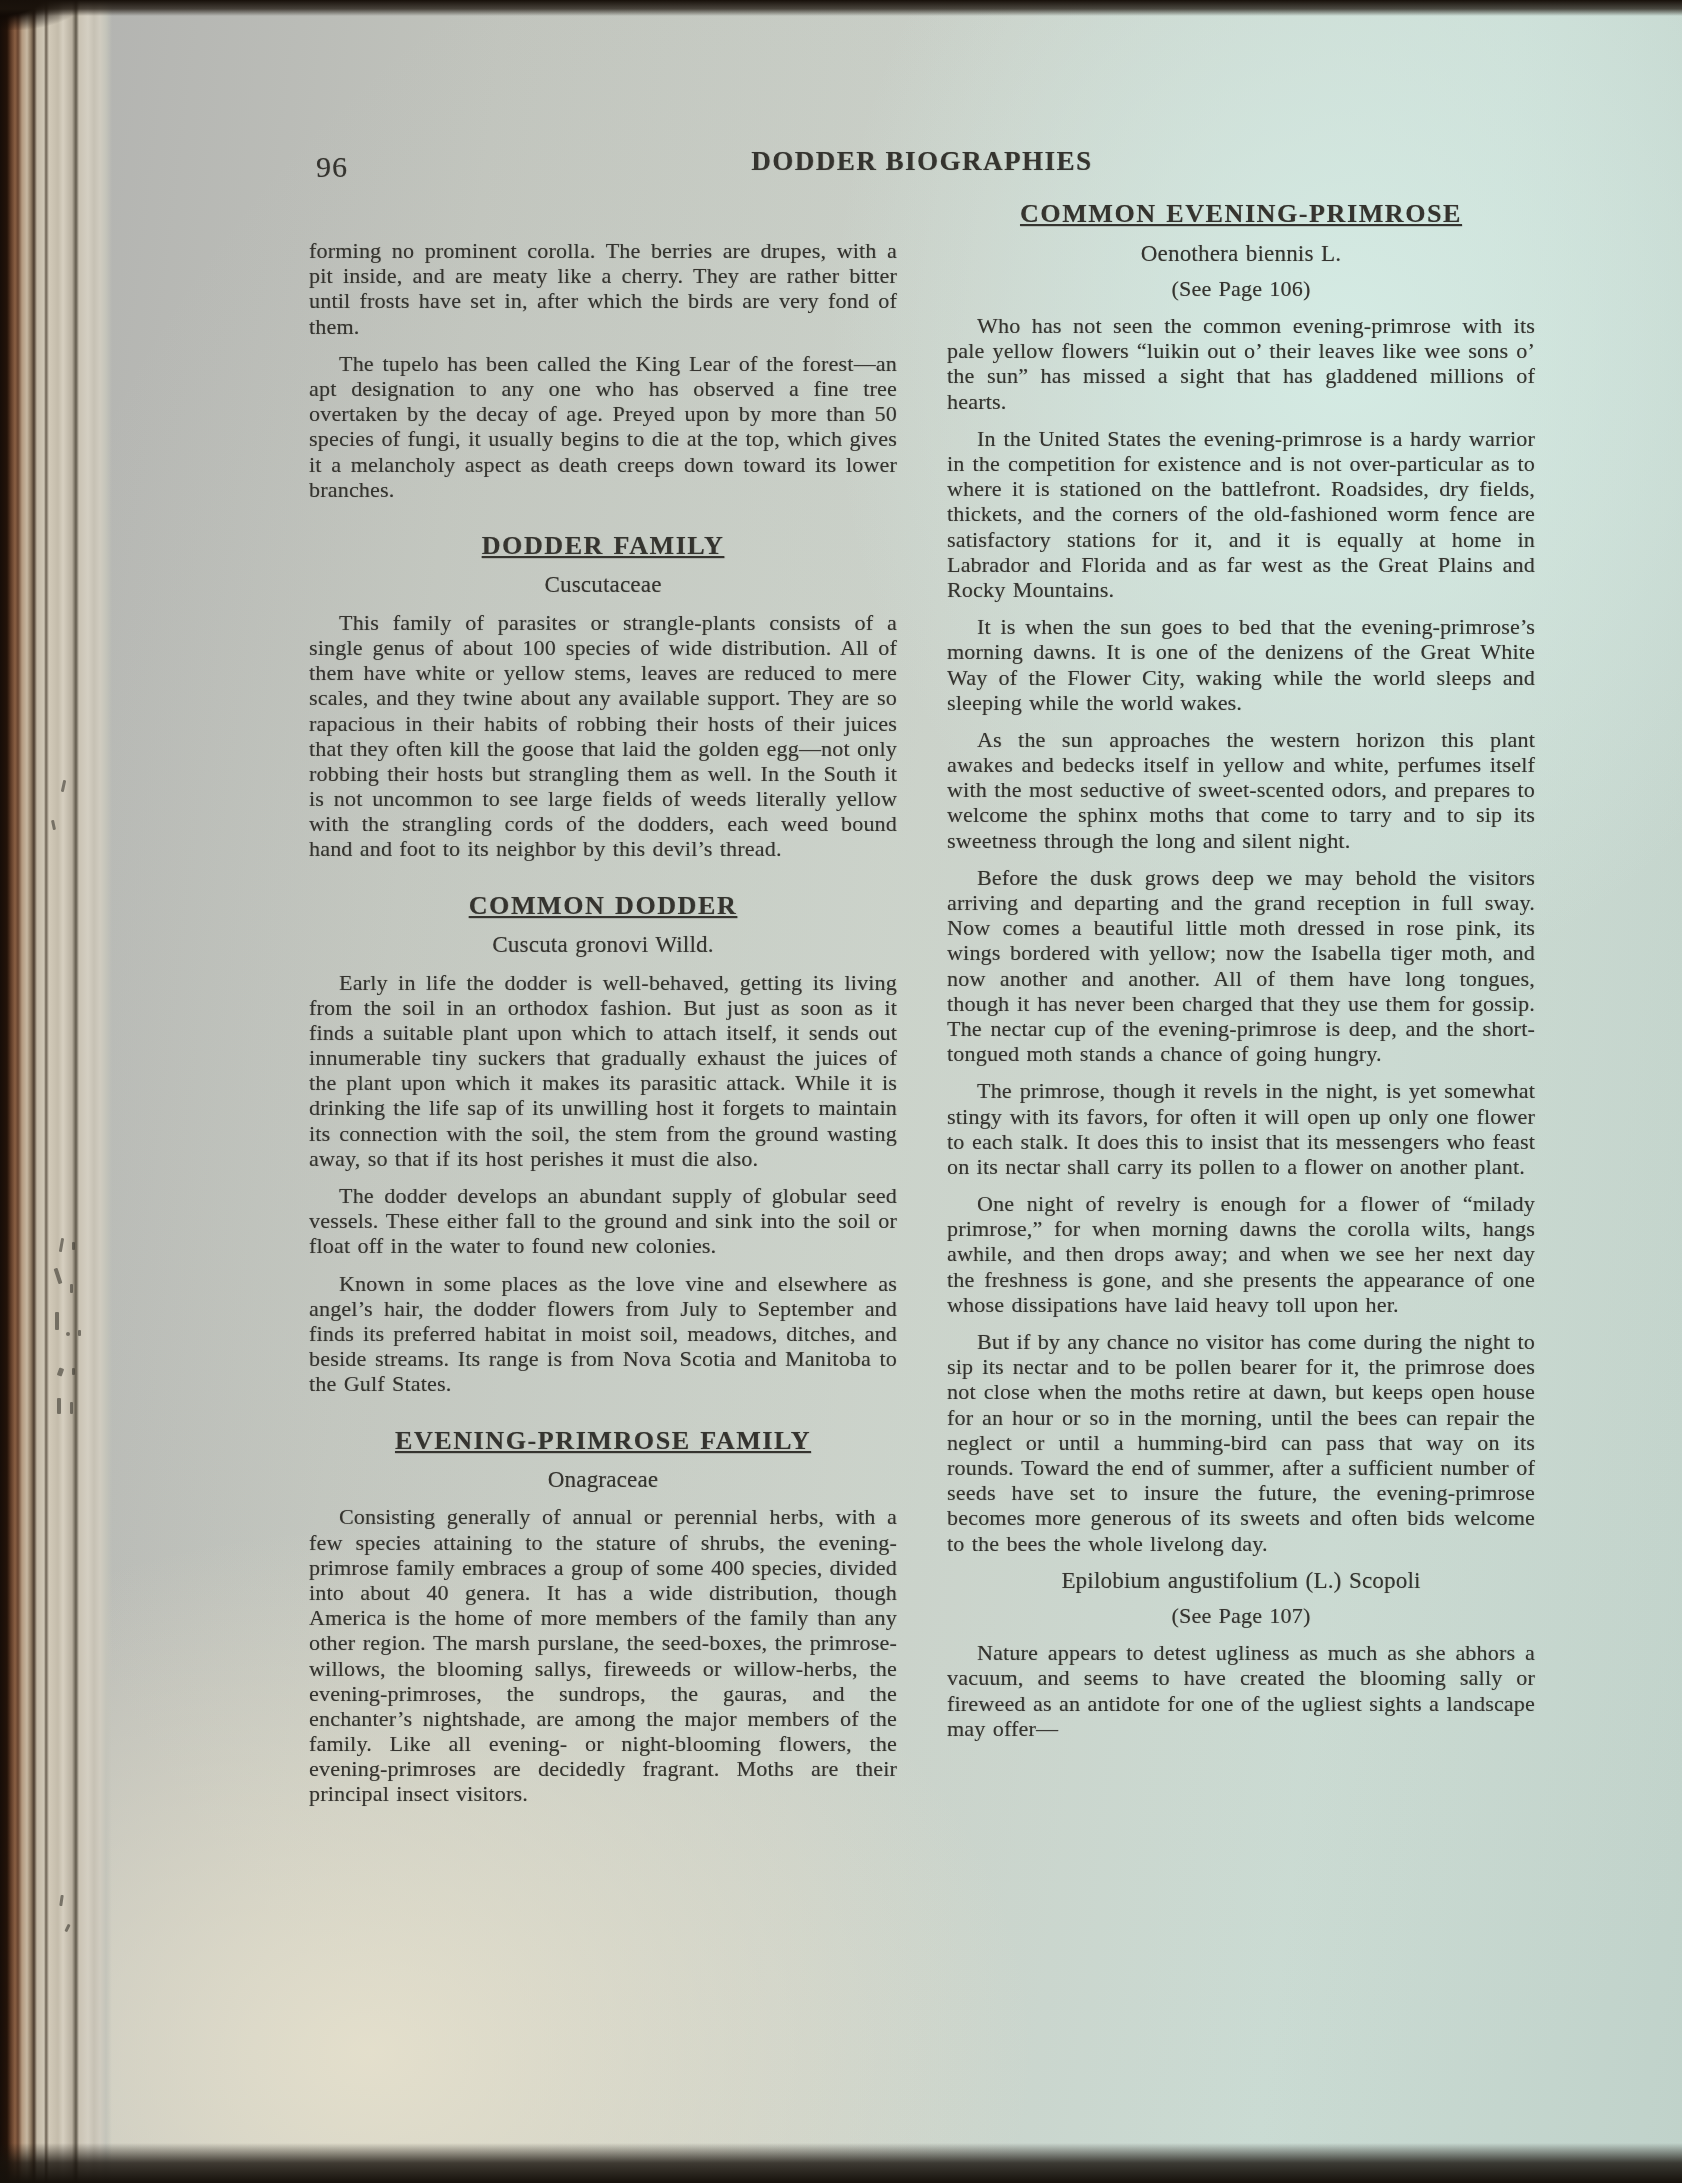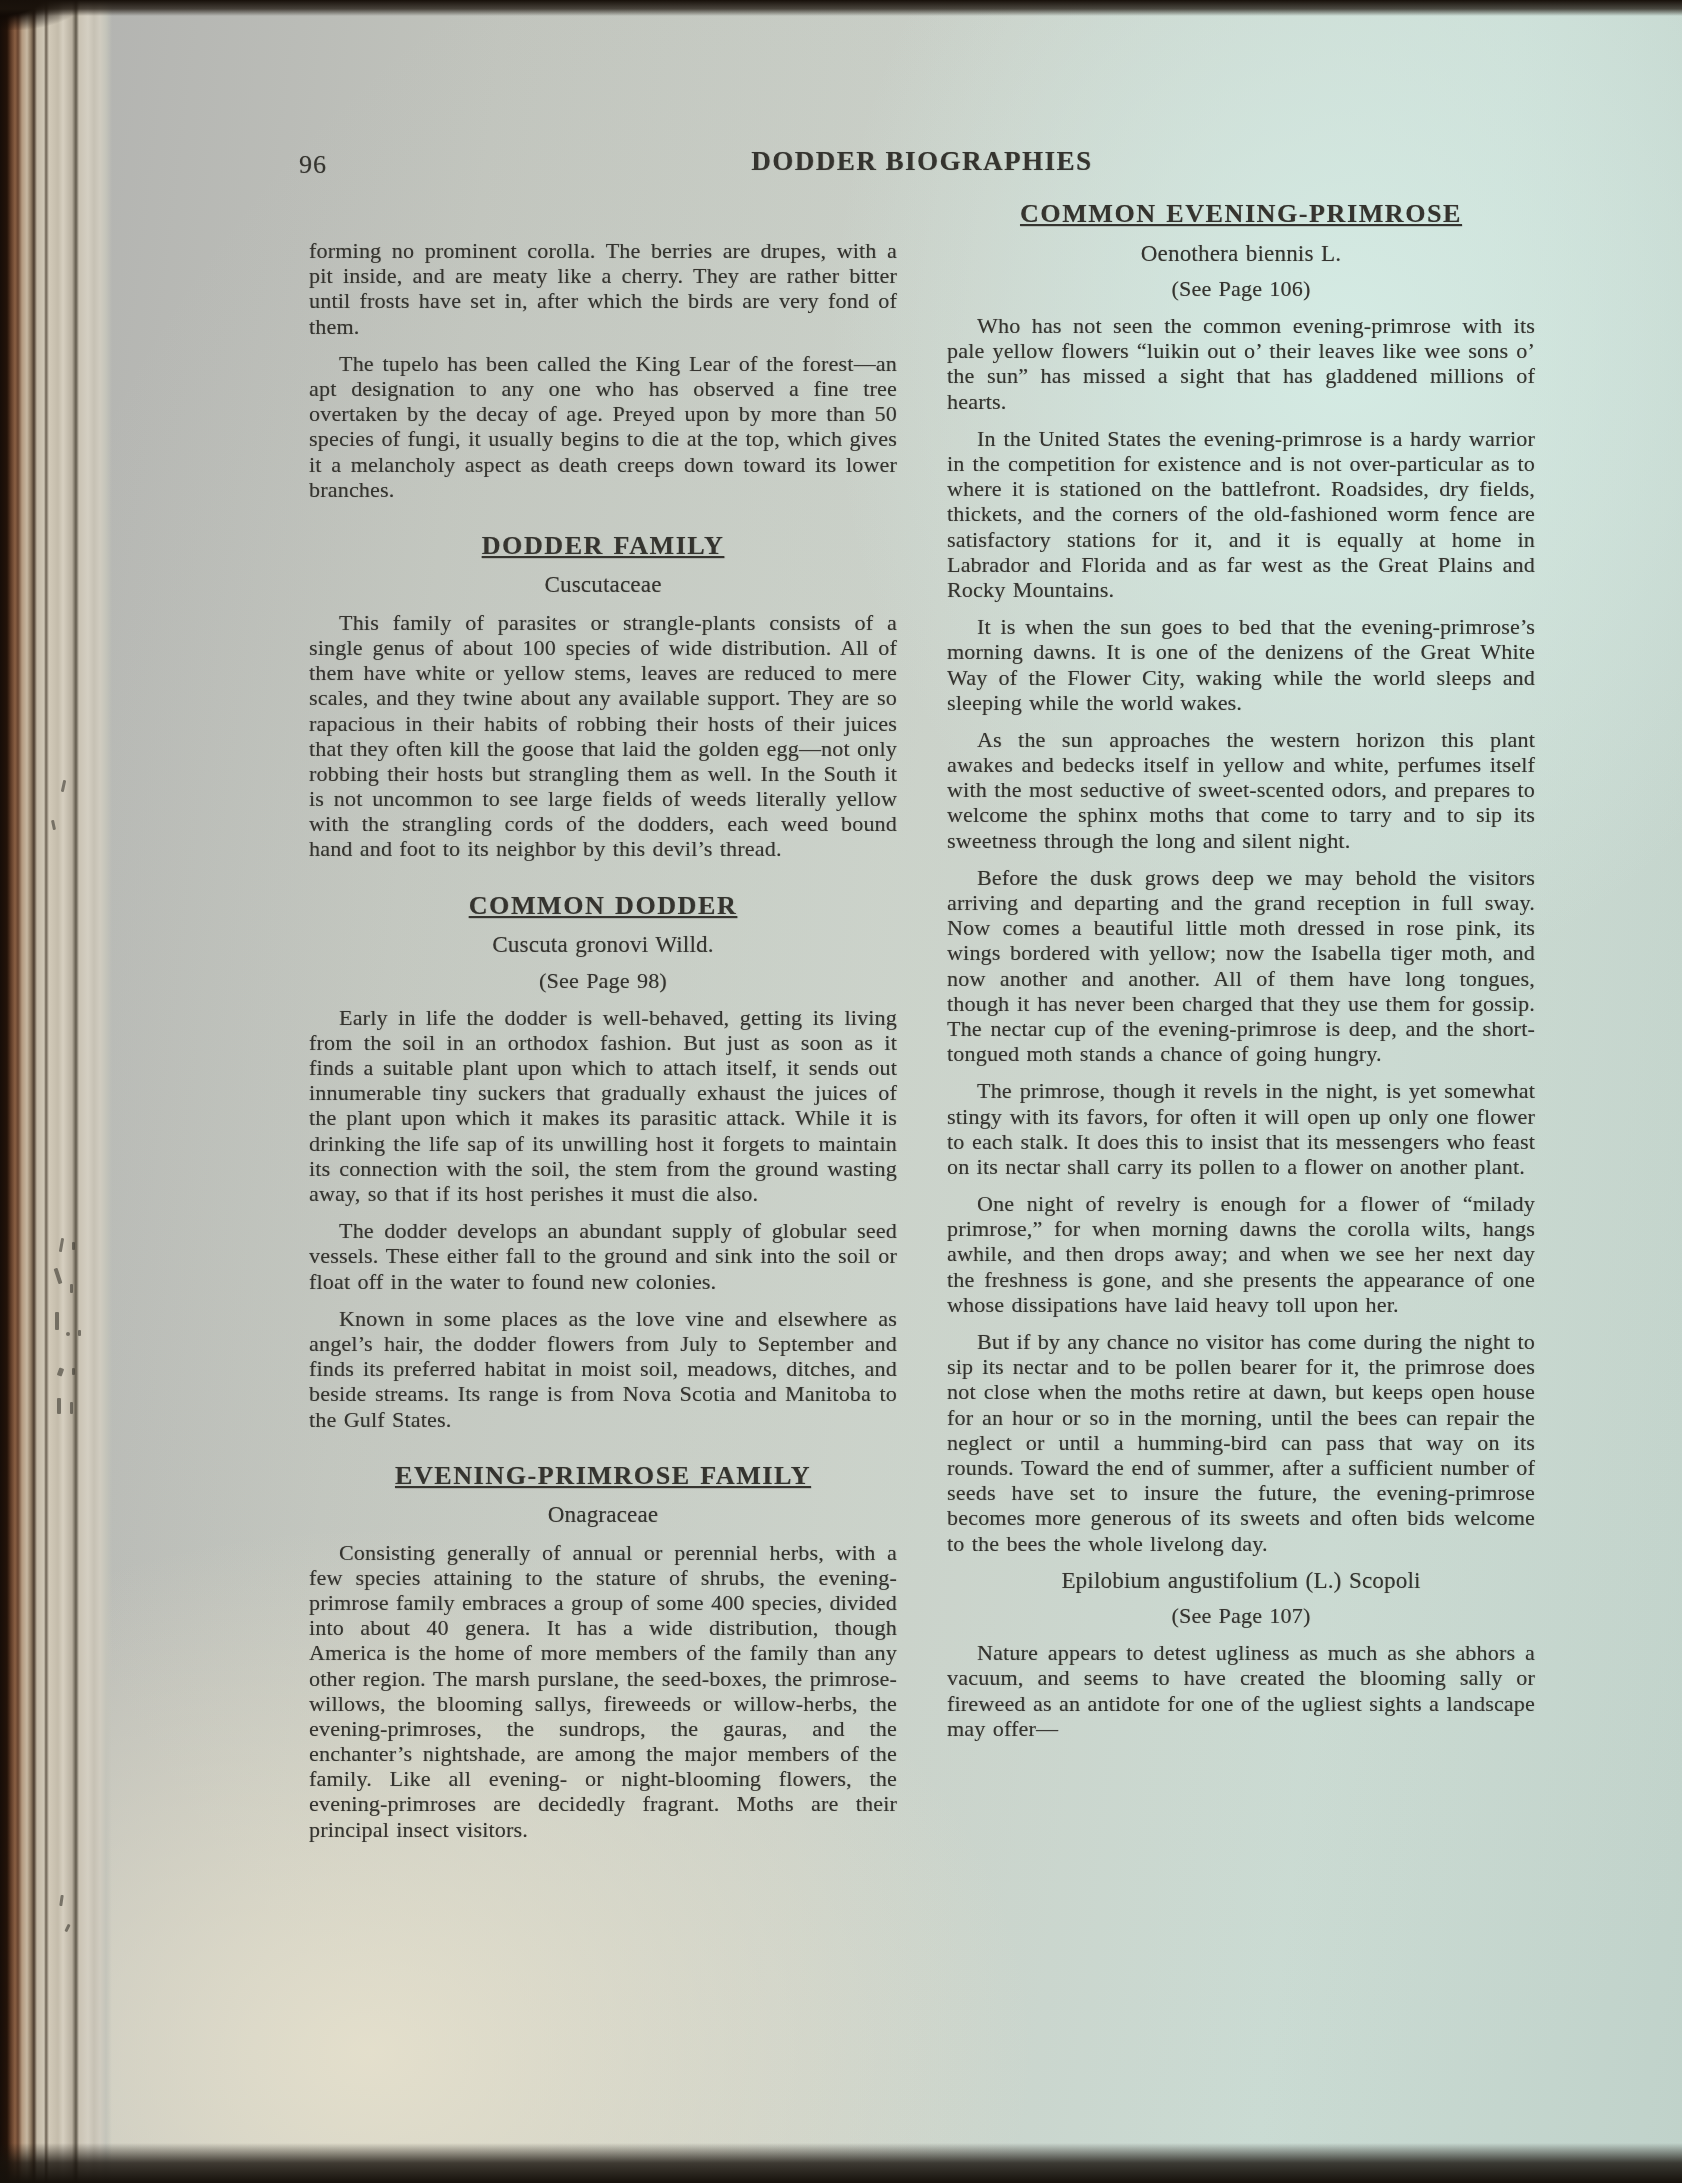--- a/index.html
+++ b/index.html
@@ -35,21 +35,21 @@
   }
   .corner-tl{
     position:absolute;left:0;top:0;width:80px;height:30px;
     background:radial-gradient(ellipse at 0% 0%,#100905 35%,rgba(16,9,5,0) 75%);
   }
   .ink{position:absolute;background:#3c3831;opacity:0.6;border-radius:1px;}
 
   .page{position:absolute;left:297px;top:146px;width:1250px;color:#35342f;}
   .page *{text-shadow:0.3px 0.4px 0.8px rgba(48,46,42,0.45);}
   .page-header{position:relative;height:42px;}
-  .page-number{position:absolute;left:2px;top:4px;font-size:26px;letter-spacing:1px;}
+  .page-number{position:absolute;left:19px;top:4px;font-size:30px;letter-spacing:1px;}
   .running-title{display:block;text-align:center;font-size:27px;font-weight:bold;letter-spacing:1.5px;}
 
   .columns{display:flex;gap:26px;margin-top:12px;}
   .col{width:612px;font-size:22px;line-height:1.145;text-align:justify;word-spacing:1.5px;letter-spacing:0.2px;}
   .col-left{padding-top:26px;}
   p.body{margin:12px;text-indent:30px;}
   p.body.noindent{text-indent:0;}
   h2.section-title{margin:30px 0 12px;text-align:center;font-size:26px;font-weight:bold;letter-spacing:1.6px;line-height:1.1;text-decoration:underline;}
   h2.first{margin-top:0;}
   .latin{margin:0 0 11px;text-align:center;font-size:23px;line-height:1.1;}
@@ -92,21 +92,20 @@
       <div class="col col-left">
         <p class="body noindent">forming no prominent corolla. The berries are drupes, with a pit inside, and are meaty like a cherry. They are rather bitter until frosts have set in, after which the birds are very fond of them.</p>
         <p class="body">The tupelo has been called the King Lear of the forest—an apt designation to any one who has observed a fine tree overtaken by the decay of age. Preyed upon by more than 50 species of fungi, it usually begins to die at the top, which gives it a melancholy aspect as death creeps down toward its lower branches.</p>
 
         <h2 class="section-title">DODDER FAMILY</h2>
         <p class="latin">Cuscutaceae</p>
         <p class="body">This family of parasites or strangle-plants consists of a single genus of about 100 species of wide distribution. All of them have white or yellow stems, leaves are reduced to mere scales, and they twine about any available support. They are so rapacious in their habits of robbing their hosts of their juices that they often kill the goose that laid the golden egg—not only robbing their hosts but strangling them as well. In the South it is not uncommon to see large fields of weeds literally yellow with the strangling cords of the dodders, each weed bound hand and foot to its neighbor by this devil’s thread.</p>
 
         <h2 class="section-title">COMMON DODDER</h2>
         <p class="latin">Cuscuta gronovi Willd.</p>
-        <p class="see-page">(See Page 98)</p>
         <p class="body">Early in life the dodder is well-behaved, getting its living from the soil in an orthodox fashion. But just as soon as it finds a suitable plant upon which to attach itself, it sends out innumerable tiny suckers that gradually exhaust the juices of the plant upon which it makes its parasitic attack. While it is drinking the life sap of its unwilling host it forgets to maintain its connection with the soil, the stem from the ground wasting away, so that if its host perishes it must die also.</p>
         <p class="body">The dodder develops an abundant supply of globular seed vessels. These either fall to the ground and sink into the soil or float off in the water to found new colonies.</p>
         <p class="body">Known in some places as the love vine and elsewhere as angel’s hair, the dodder flowers from July to September and finds its preferred habitat in moist soil, meadows, ditches, and beside streams. Its range is from Nova Scotia and Manitoba to the Gulf States.</p>
 
         <h2 class="section-title">EVENING-PRIMROSE FAMILY</h2>
         <p class="latin">Onagraceae</p>
         <p class="body">Consisting generally of annual or perennial herbs, with a few species attaining to the stature of shrubs, the evening-primrose family embraces a group of some 400 species, divided into about 40 genera. It has a wide distribution, though America is the home of more members of the family than any other region. The marsh purslane, the seed-boxes, the primrose-willows, the blooming sallys, fireweeds or willow-herbs, the evening-primroses, the sundrops, the gauras, and the enchanter’s nightshade, are among the major members of the family. Like all evening- or night-blooming flowers, the evening-primroses are decidedly fragrant. Moths are their principal insect visitors.</p>
       </div>
 
       <div class="col col-right">

